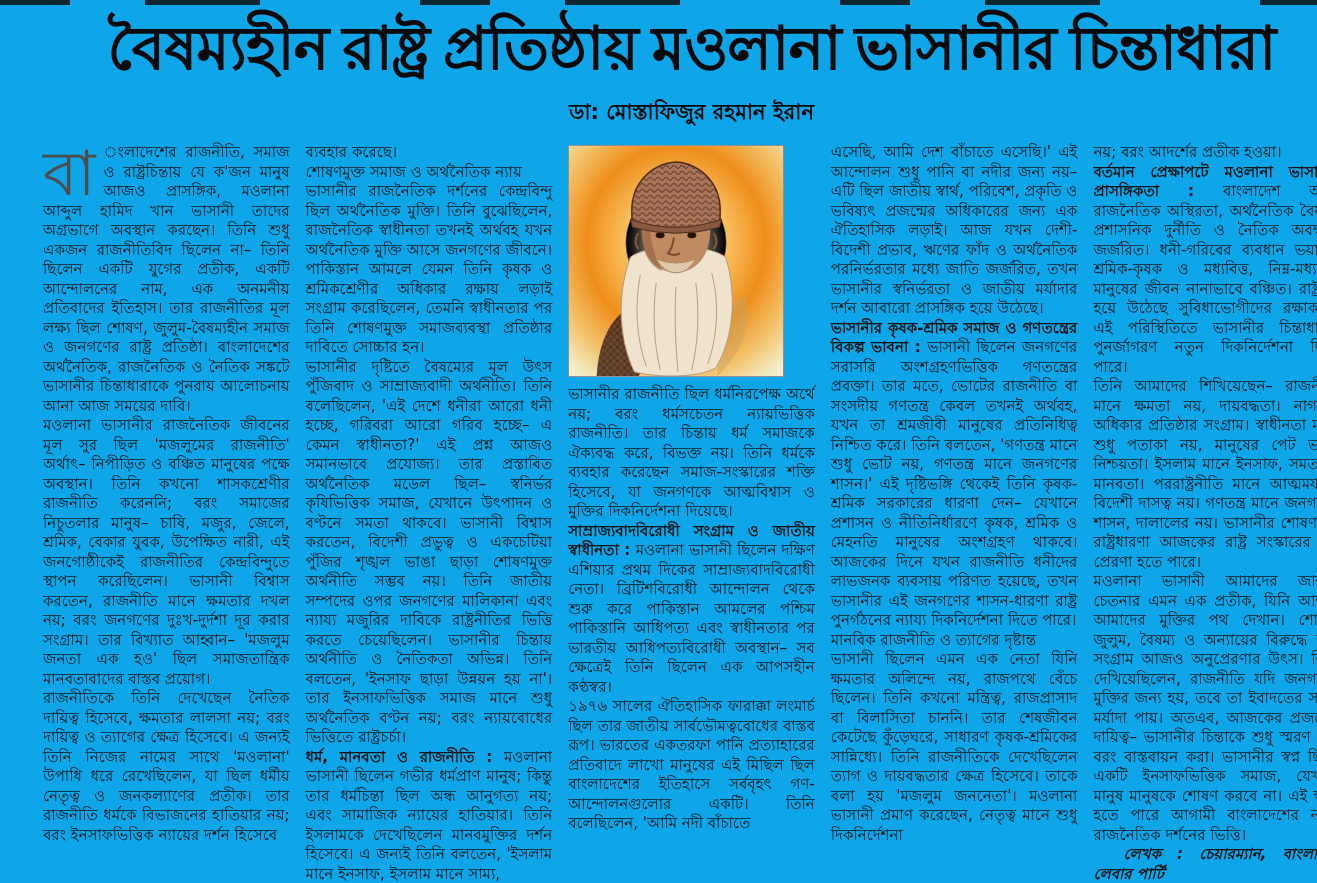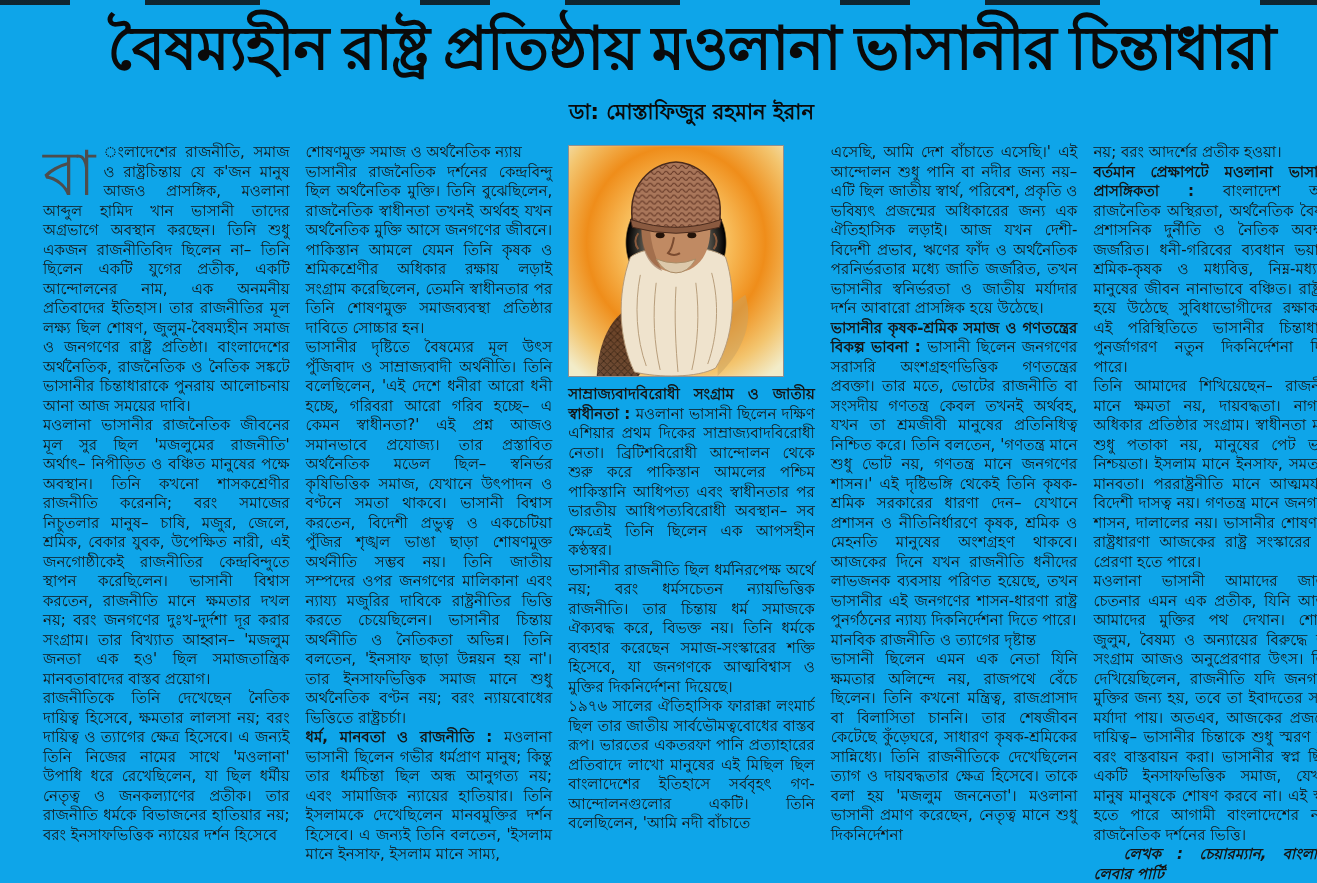--- a/index.html
+++ b/index.html
@@ -46,20 +46,21 @@
     <h1 class="headline">বৈষম্যহীন রাষ্ট্র প্রতিষ্ঠায় মওলানা ভাসানীর চিন্তাধারা</h1>
     <div class="byline">ডা: মোস্তাফিজুর রহমান ইরান</div>
   </header>
   <main class="cols" id="cols">
       <div class="col">
         <p class="para"><span class="dropcap">বা</span>ংলাদেশের রাজনীতি, সমাজ ও রাষ্ট্রচিন্তায় যে ক'জন মানুষ আজও প্রাসঙ্গিক, মওলানা আব্দুল হামিদ খান ভাসানী তাদের অগ্রভাগে অবস্থান করছেন। তিনি শুধু একজন রাজনীতিবিদ ছিলেন না– তিনি ছিলেন একটি যুগের প্রতীক, একটি আন্দোলনের নাম, এক অনমনীয় প্রতিবাদের ইতিহাস। তার রাজনীতির মূল লক্ষ্য ছিল শোষণ, জুলুম-বৈষম্যহীন সমাজ ও জনগণের রাষ্ট্র প্রতিষ্ঠা। বাংলাদেশের অর্থনৈতিক, রাজনৈতিক ও নৈতিক সঙ্কটে ভাসানীর চিন্তাধারাকে পুনরায় আলোচনায় আনা আজ সময়ের দাবি।</p>
         <p class="para">মওলানা ভাসানীর রাজনৈতিক জীবনের মূল সুর ছিল 'মজলুমের রাজনীতি' অর্থাৎ– নিপীড়িত ও বঞ্চিত মানুষের পক্ষে অবস্থান। তিনি কখনো শাসকশ্রেণীর রাজনীতি করেননি; বরং সমাজের নিচুতলার মানুষ– চাষি, মজুর, জেলে, শ্রমিক, বেকার যুবক, উপেক্ষিত নারী, এই জনগোষ্ঠীকেই রাজনীতির কেন্দ্রবিন্দুতে স্থাপন করেছিলেন। ভাসানী বিশ্বাস করতেন, রাজনীতি মানে ক্ষমতার দখল নয়; বরং জনগণের দুঃখ-দুর্দশা দূর করার সংগ্রাম। তার বিখ্যাত আহ্বান– 'মজলুম জনতা এক হও' ছিল সমাজতান্ত্রিক মানবতাবাদের বাস্তব প্রয়োগ।</p>
         <p class="para">রাজনীতিকে তিনি দেখেছেন নৈতিক দায়িত্ব হিসেবে, ক্ষমতার লালসা নয়; বরং দায়িত্ব ও ত্যাগের ক্ষেত্র হিসেবে। এ জন্যই তিনি নিজের নামের সাথে 'মওলানা' উপাধি ধরে রেখেছিলেন, যা ছিল ধর্মীয় নেতৃত্ব ও জনকল্যাণের প্রতীক। তার রাজনীতি ধর্মকে বিভাজনের হাতিয়ার নয়; বরং ইনসাফভিত্তিক ন্যায়ের দর্শন হিসেবে</p>
       </div>
       <div class="col">
+        <p class="para">ব্যবহার করেছে।</p>
         <div class="heading">শোষণমুক্ত সমাজ ও অর্থনৈতিক ন্যায়</div>
         <p class="para">ভাসানীর রাজনৈতিক দর্শনের কেন্দ্রবিন্দু ছিল অর্থনৈতিক মুক্তি। তিনি বুঝেছিলেন, রাজনৈতিক স্বাধীনতা তখনই অর্থবহ যখন অর্থনৈতিক মুক্তি আসে জনগণের জীবনে। পাকিস্তান আমলে যেমন তিনি কৃষক ও শ্রমিকশ্রেণীর অধিকার রক্ষায় লড়াই সংগ্রাম করেছিলেন, তেমনি স্বাধীনতার পর তিনি শোষণমুক্ত সমাজব্যবস্থা প্রতিষ্ঠার দাবিতে সোচ্চার হন।</p>
         <p class="para">ভাসানীর দৃষ্টিতে বৈষম্যের মূল উৎস পুঁজিবাদ ও সাম্রাজ্যবাদী অর্থনীতি। তিনি বলেছিলেন, 'এই দেশে ধনীরা আরো ধনী হচ্ছে, গরিবরা আরো গরিব হচ্ছে– এ কেমন স্বাধীনতা?' এই প্রশ্ন আজও সমানভাবে প্রযোজ্য। তার প্রস্তাবিত অর্থনৈতিক মডেল ছিল– স্বনির্ভর কৃষিভিত্তিক সমাজ, যেখানে উৎপাদন ও বণ্টনে সমতা থাকবে। ভাসানী বিশ্বাস করতেন, বিদেশী প্রভুত্ব ও একচেটিয়া পুঁজির শৃঙ্খল ভাঙা ছাড়া শোষণমুক্ত অর্থনীতি সম্ভব নয়। তিনি জাতীয় সম্পদের ওপর জনগণের মালিকানা এবং ন্যায্য মজুরির দাবিকে রাষ্ট্রনীতির ভিত্তি করতে চেয়েছিলেন। ভাসানীর চিন্তায় অর্থনীতি ও নৈতিকতা অভিন্ন। তিনি বলতেন, 'ইনসাফ ছাড়া উন্নয়ন হয় না'। তার ইনসাফভিত্তিক সমাজ মানে শুধু অর্থনৈতিক বণ্টন নয়; বরং ন্যায়বোধের ভিত্তিতে রাষ্ট্রচর্চা।</p>
         <p class="para"><b class="lead">ধর্ম, মানবতা ও রাজনীতি : </b>মওলানা ভাসানী ছিলেন গভীর ধর্মপ্রাণ মানুষ; কিন্তু তার ধর্মচিন্তা ছিল অন্ধ আনুগত্য নয়; এবং সামাজিক ন্যায়ের হাতিয়ার। তিনি ইসলামকে দেখেছিলেন মানবমুক্তির দর্শন হিসেবে। এ জন্যই তিনি বলতেন, 'ইসলাম মানে ইনসাফ, ইসলাম মানে সাম্য,</p>
       </div>
       <div class="col">
         <div class="portrait">
     <svg viewBox="0 0 216 232" xmlns="http://www.w3.org/2000/svg">
       <defs>
         <radialGradient id="pg" cx="50%" cy="42%" r="72%">
@@ -104,22 +105,22 @@
 
       <path d="M88,114 Q108,122 128,114 Q120,128 108,128 Q96,128 88,114 Z" fill="#ddc9ab" stroke="#a98c66" stroke-width="1"></path>
 
       <path d="M64,76 C58,30 94,16 108,16 C122,16 158,30 152,76 C124,86 92,86 64,76 Z" fill="url(#knit)" stroke="#4a2a1c" stroke-width="1.5"></path>
       <path d="M62,74 Q108,90 154,74 L152,82 Q108,94 64,82 Z" fill="#8a5a40" stroke="#4a2a1c" stroke-width="1"></path>
 
       <path d="M70,88 Q64,96 70,104" stroke="#8a5a3d" stroke-width="2" fill="none"></path>
       <path d="M146,88 Q152,96 146,104" stroke="#8a5a3d" stroke-width="2" fill="none"></path>
     </svg>
   </div>
+        <p class="para">ভাসানীর রাজনীতি ছিল ধর্মনিরপেক্ষ অর্থে নয়; বরং ধর্মসচেতন ন্যায়ভিত্তিক রাজনীতি। তার চিন্তায় ধর্ম সমাজকে ঐক্যবদ্ধ করে, বিভক্ত নয়। তিনি ধর্মকে ব্যবহার করেছেন সমাজ-সংস্কারের শক্তি হিসেবে, যা জনগণকে আত্মবিশ্বাস ও মুক্তির দিকনির্দেশনা দিয়েছে।</p>
         <p class="para"><b class="lead">সাম্রাজ্যবাদবিরোধী সংগ্রাম ও জাতীয় স্বাধীনতা : </b>মওলানা ভাসানী ছিলেন দক্ষিণ এশিয়ার প্রথম দিকের সাম্রাজ্যবাদবিরোধী নেতা। ব্রিটিশবিরোধী আন্দোলন থেকে শুরু করে পাকিস্তান আমলের পশ্চিম পাকিস্তানি আধিপত্য এবং স্বাধীনতার পর ভারতীয় আধিপত্যবিরোধী অবস্থান– সব ক্ষেত্রেই তিনি ছিলেন এক আপসহীন কণ্ঠস্বর।</p>
-        <p class="para">ভাসানীর রাজনীতি ছিল ধর্মনিরপেক্ষ অর্থে নয়; বরং ধর্মসচেতন ন্যায়ভিত্তিক রাজনীতি। তার চিন্তায় ধর্ম সমাজকে ঐক্যবদ্ধ করে, বিভক্ত নয়। তিনি ধর্মকে ব্যবহার করেছেন সমাজ-সংস্কারের শক্তি হিসেবে, যা জনগণকে আত্মবিশ্বাস ও মুক্তির দিকনির্দেশনা দিয়েছে।</p>
         <p class="para">১৯৭৬ সালের ঐতিহাসিক ফারাক্কা লংমার্চ ছিল তার জাতীয় সার্বভৌমত্ববোধের বাস্তব রূপ। ভারতের একতরফা পানি প্রত্যাহারের প্রতিবাদে লাখো মানুষের এই মিছিল ছিল বাংলাদেশের ইতিহাসে সর্ববৃহৎ গণ-আন্দোলনগুলোর একটি। তিনি বলেছিলেন, 'আমি নদী বাঁচাতে</p>
       </div>
       <div class="col">
         <p class="para">এসেছি, আমি দেশ বাঁচাতে এসেছি।' এই আন্দোলন শুধু পানি বা নদীর জন্য নয়– এটি ছিল জাতীয় স্বার্থ, পরিবেশ, প্রকৃতি ও ভবিষ্যৎ প্রজন্মের অধিকারের জন্য এক ঐতিহাসিক লড়াই। আজ যখন দেশী-বিদেশী প্রভাব, ঋণের ফাঁদ ও অর্থনৈতিক পরনির্ভরতার মধ্যে জাতি জর্জরিত, তখন ভাসানীর স্বনির্ভরতা ও জাতীয় মর্যাদার দর্শন আবারো প্রাসঙ্গিক হয়ে উঠেছে।</p>
         <p class="para"><b class="lead">ভাসানীর কৃষক-শ্রমিক সমাজ ও গণতন্ত্রের বিকল্প ভাবনা : </b>ভাসানী ছিলেন জনগণের সরাসরি অংশগ্রহণভিত্তিক গণতন্ত্রের প্রবক্তা। তার মতে, ভোটের রাজনীতি বা সংসদীয় গণতন্ত্র কেবল তখনই অর্থবহ, যখন তা শ্রমজীবী মানুষের প্রতিনিধিত্ব নিশ্চিত করে। তিনি বলতেন, 'গণতন্ত্র মানে শুধু ভোট নয়, গণতন্ত্র মানে জনগণের শাসন।' এই দৃষ্টিভঙ্গি থেকেই তিনি কৃষক-শ্রমিক সরকারের ধারণা দেন– যেখানে প্রশাসন ও নীতিনির্ধারণে কৃষক, শ্রমিক ও মেহনতি মানুষের অংশগ্রহণ থাকবে। আজকের দিনে যখন রাজনীতি ধনীদের লাভজনক ব্যবসায় পরিণত হয়েছে, তখন ভাসানীর এই জনগণের শাসন-ধারণা রাষ্ট্র পুনর্গঠনের ন্যায্য দিকনির্দেশনা দিতে পারে।</p>
         <div class="heading">মানবিক রাজনীতি ও ত্যাগের দৃষ্টান্ত</div>
         <p class="para">ভাসানী ছিলেন এমন এক নেতা যিনি ক্ষমতার অলিন্দে নয়, রাজপথে বেঁচে ছিলেন। তিনি কখনো মন্ত্রিত্ব, রাজপ্রাসাদ বা বিলাসিতা চাননি। তার শেষজীবন কেটেছে কুঁড়েঘরে, সাধারণ কৃষক-শ্রমিকের সান্নিধ্যে। তিনি রাজনীতিকে দেখেছিলেন ত্যাগ ও দায়বদ্ধতার ক্ষেত্র হিসেবে। তাকে বলা হয় 'মজলুম জননেতা'। মওলানা ভাসানী প্রমাণ করেছেন, নেতৃত্ব মানে শুধু দিকনির্দেশনা</p>
       </div>
       <div class="col">
         <p class="para">নয়; বরং আদর্শের প্রতীক হওয়া।</p>

